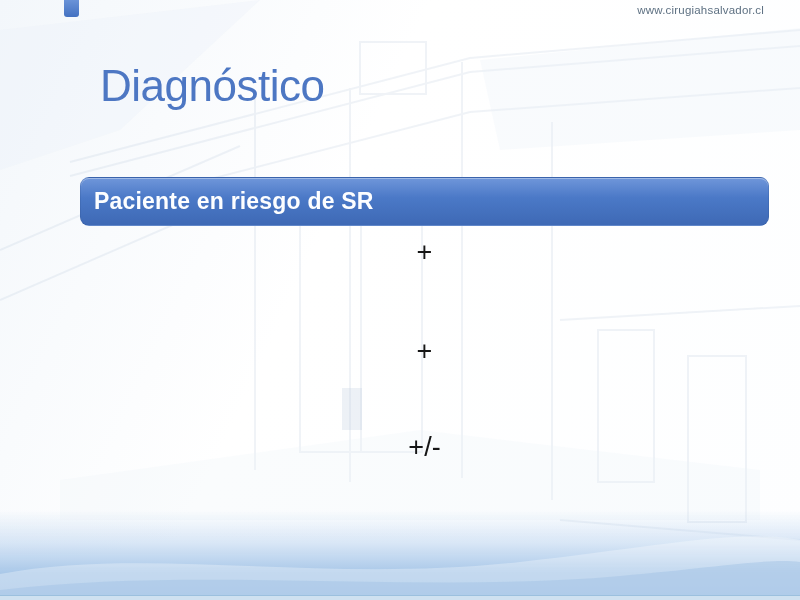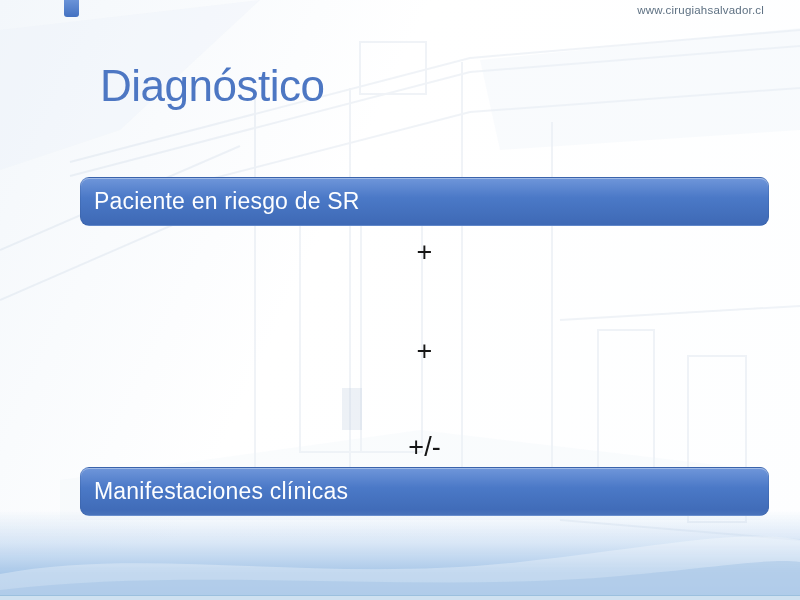--- a/index.html
+++ b/index.html
@@ -27,21 +27,21 @@
     color:#4d77c3;
   }
   .flow{position:absolute;left:0;top:0;width:800px;height:600px;}
   .bar{
     position:absolute;left:80px;width:689px;height:49px;
     background:linear-gradient(180deg,#6f96da 0%,#4b79c7 42%,#3e69b5 100%);
     border:1px solid rgba(40,70,130,.18);
     border-radius:9px;
     box-shadow:inset 0 1px 0 rgba(255,255,255,.35);
     box-sizing:border-box;
-    display:flex;align-items:center;
+    display:flex;align-items:center;font-weight:bold;
   }
   .bar-label{
     padding-left:13px;
     font-size:23px;color:#fdfeff;letter-spacing:.2px;
     white-space:nowrap;
   }
   .op{
     position:absolute;left:80px;width:689px;height:30px;
     text-align:center;line-height:30px;
     font-size:27px;color:#161616;
@@ -101,23 +101,20 @@
     </div>
 
     <div class="op" style="top:237px">+</div>
 
 
     <div class="op" style="top:336px">+</div>
 
 
     <div class="op" style="top:432px">+/-</div>
 
-    <div class="bar" style="top:467px">
-      <span class="bar-label">Manifestaciones clínicas</span>
-    </div>
 
   </div>
 
   <div class="bottom-band">
     <svg width="800" height="86" viewBox="0 0 800 86" xmlns="http://www.w3.org/2000/svg">
       <path d="M0,64 C150,36 320,74 520,52 C650,38 740,18 800,30 L800,86 L0,86 Z" fill="#ffffff" opacity="0.30"></path>
       <path d="M0,80 C200,56 420,84 620,66 C720,57 770,48 800,52 L800,86 L0,86 Z" fill="#9fc0e4" opacity="0.45"></path>
     </svg>
   </div>
   <div class="bottom-edge"></div>

